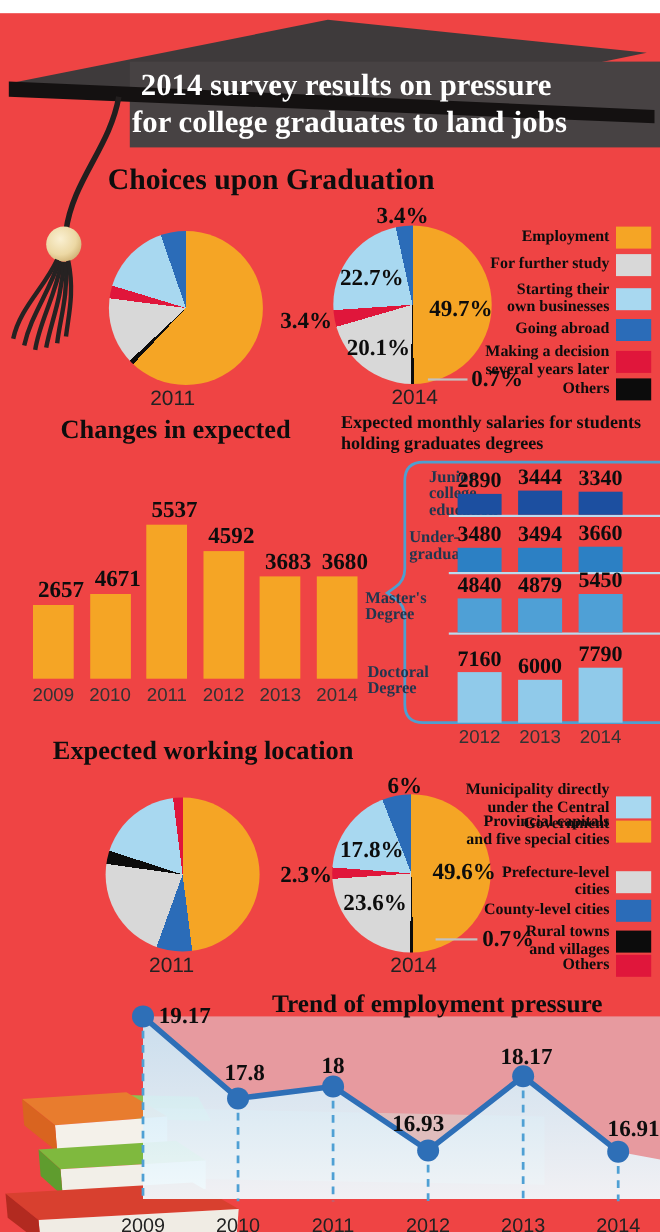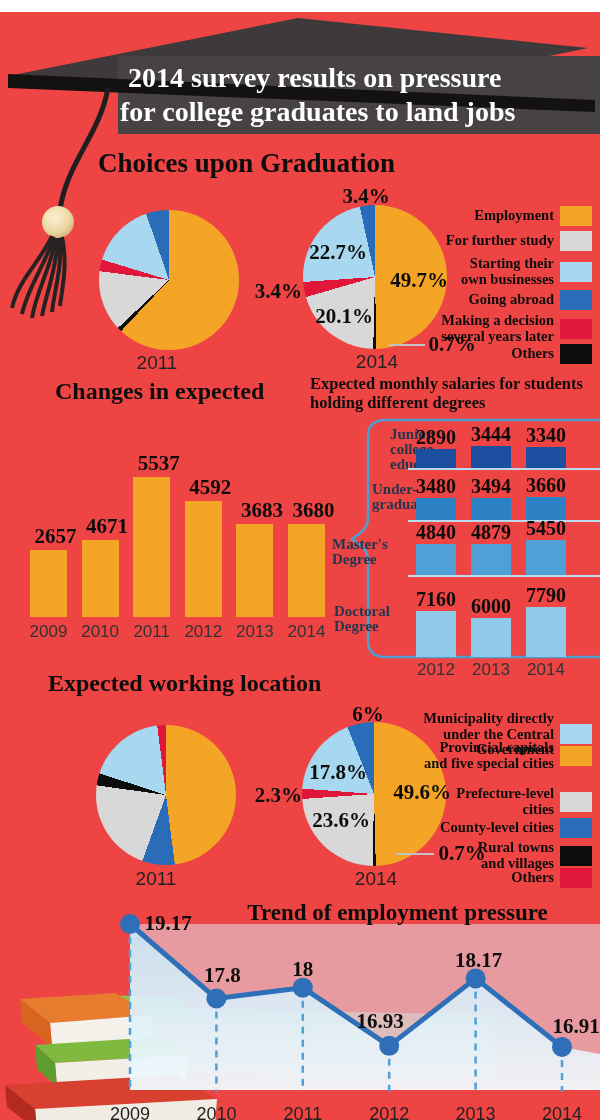--- a/index.html
+++ b/index.html
@@ -121,21 +121,21 @@
       <div class="bar-year" style="left: 145.3px; top: 178px; width: 56px;">2012</div>
       <div class="bar" style="left: 206.4px; top: 79.8774px; width: 37px; height: 93.1226px; background: rgb(245, 165, 37);"></div>
       <div class="bar-val" style="left: 196.9px; top: 53.8774px; width: 56px;">3683</div>
       <div class="bar-year" style="left: 196.9px; top: 178px; width: 56px;">2013</div>
       <div class="bar" style="left: 258px; top: 79.9532px; width: 37px; height: 93.0468px; background: rgb(245, 165, 37);"></div>
       <div class="bar-val" style="left: 248.5px; top: 53.9532px; width: 56px;">3680</div>
       <div class="bar-year" style="left: 248.5px; top: 178px; width: 56px;">2014</div>
     </div>
 
   <div class="sec-title" style="left:310px;top:362px;font-size:16.5px;">Expected monthly salaries for students</div>
-  <div class="sec-title" style="left:310px;top:381px;font-size:16.5px;">holding different degrees</div>
+  <div class="sec-title" style="left:310px;top:381px;font-size:16.5px;">holding graduates degrees</div>
   <svg class="abs" style="left:330px;top:395px;" width="270" height="275" viewBox="0 0 270 275">
     <path d="M270,13 H55 Q38,13 38,30 V110 Q38,121 29,127 L22,132 L29,137 Q38,143 38,154 V233 Q38,250 55,250 H270" fill="none" stroke="#4E9FD0" stroke-width="2.5"></path>
   </svg>
   <div class="abs" id="degrees-chart" style="left:330px;top:395px;width:270px;height:275px;">
       <div class="dg-label" style="left: 60px; top: 20px; width: 78px;">Junior
 college
 education</div>
       <div class="dg-baseline" style="left: 78px; top: 61px; width: 192px;"></div>
       <div class="bar" style="left: 86px; top: 42.4506px; width: 40px; height: 18.5494px; background: rgb(28, 79, 160);"></div>
       <div class="dg-val" style="left: 78px; top: 19.4506px; width: 56px;">2890</div>

